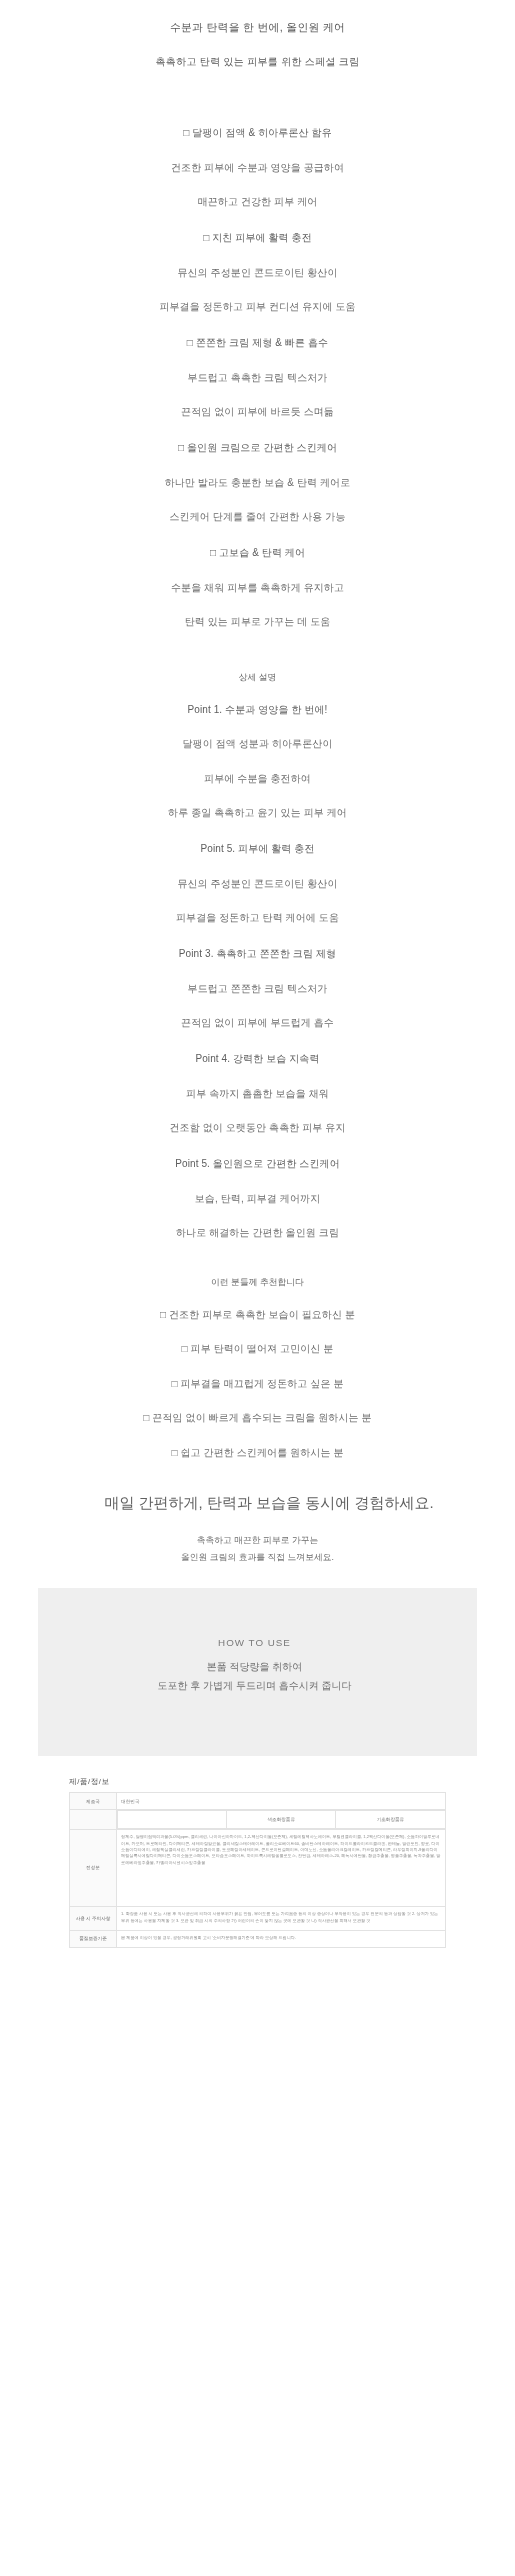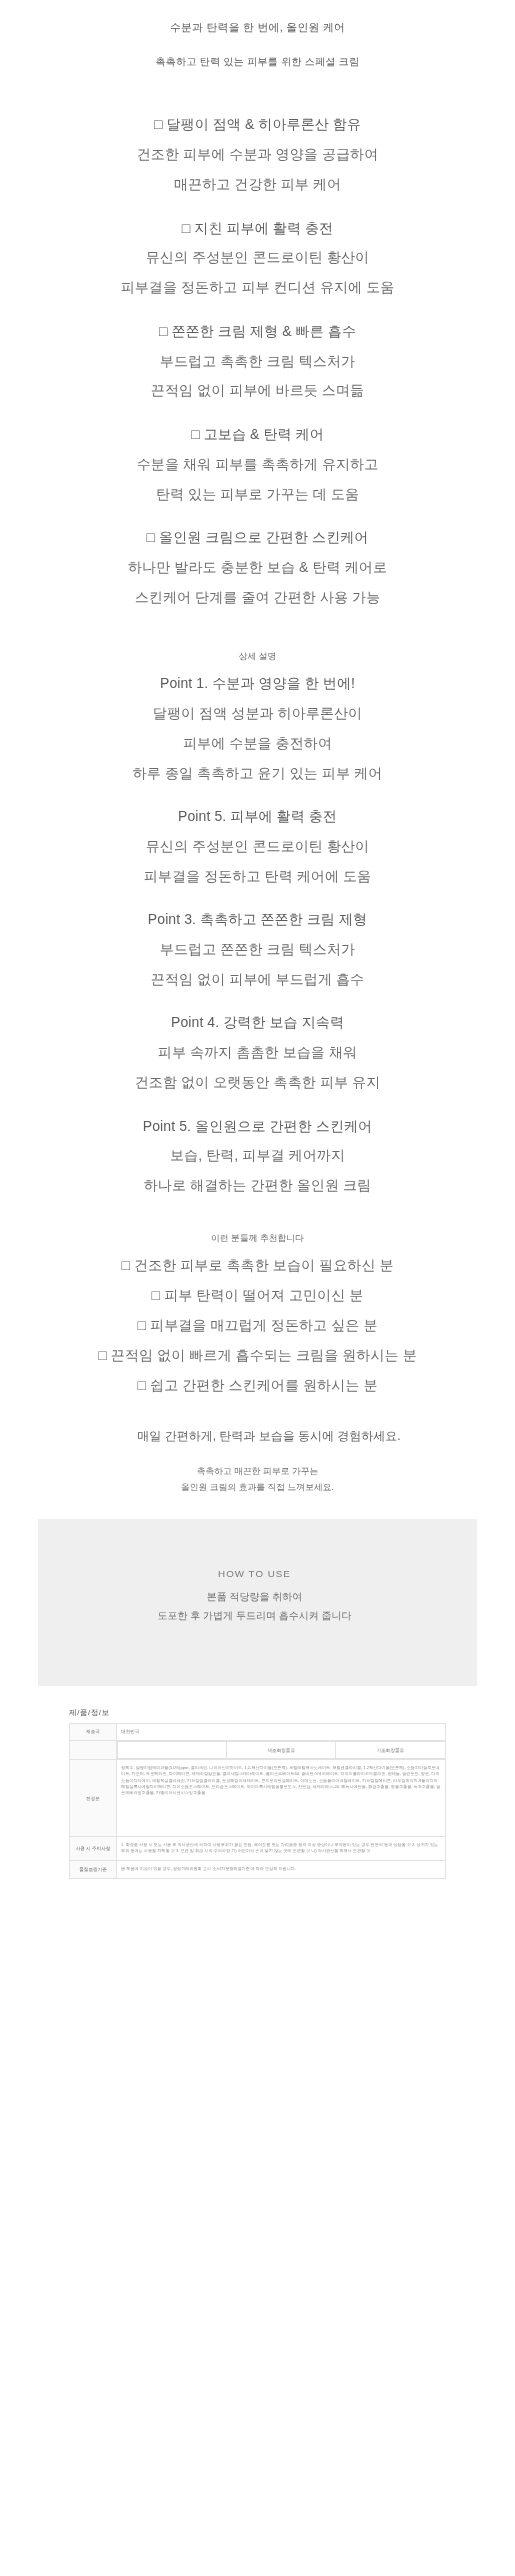--- a/index.html
+++ b/index.html
@@ -40,42 +40,42 @@
   .sec-title {
     font-size: 8.8px;
     color: #666666;
     margin-bottom: 7.2px;
     line-height: 1.7;
   }
   .block {
     margin-bottom: 17.5px;
   }
   .block p {
-    margin: 4px;
-    font-size: 14px;
+    margin: 16px;
+    font-size: 10px;
     line-height: 1.85;
     color: #6b6b6b;
     letter-spacing: 0.1px;
   }
   .block p.head {
     color: #5c5c5c;
   }
   .spacer-l { height: 20.6px; }
   .spacer-m { height: 14.4px; }
   .spacer-s { height: 9.3px; }
 
   
   .closing {
     text-align: center;
     font-size: 8.8px;
     line-height: 1.9;
     color: #6b6b6b;
   }
   .closing .big {
-    font-size: 12px;
+    font-size: 15px;
     color: #5f5f5f;
     margin-left: 23px;
   }
 
   
   .howto {
     background: #efefef;
     text-align: center;
     padding: 49px 6px 61px 0;
     margin-top: 23px;
@@ -176,29 +176,29 @@
       <p>피부결을 정돈하고 피부 컨디션 유지에 도움</p>
     </div>
 
     <div class="block">
       <p class="head">□ 쫀쫀한 크림 제형 &amp; 빠른 흡수</p>
       <p>부드럽고 촉촉한 크림 텍스처가</p>
       <p>끈적임 없이 피부에 바르듯 스며듦</p>
     </div>
 
     <div class="block">
+      <p class="head">□ 올인원 크림으로 간편한 스킨케어</p>
+      <p>하나만 발라도 충분한 보습 &amp; 탄력 케어로</p>
+      <p>스킨케어 단계를 줄여 간편한 사용 가능</p>
+    </div>
+
+    <div class="block">
       <p class="head">□ 고보습 &amp; 탄력 케어</p>
       <p>수분을 채워 피부를 촉촉하게 유지하고</p>
       <p>탄력 있는 피부로 가꾸는 데 도움</p>
-    </div>
-
-    <div class="block">
-      <p class="head">□ 올인원 크림으로 간편한 스킨케어</p>
-      <p>하나만 발라도 충분한 보습 &amp; 탄력 케어로</p>
-      <p>스킨케어 단계를 줄여 간편한 사용 가능</p>
     </div>
   </section>
 
   <div class="spacer-l"></div>
 
   <section class="section">
     <div class="sec-title">상세 설명</div>
 
     <div class="block">
       <p class="head">Point 1. 수분과 영양을 한 번에!</p>

